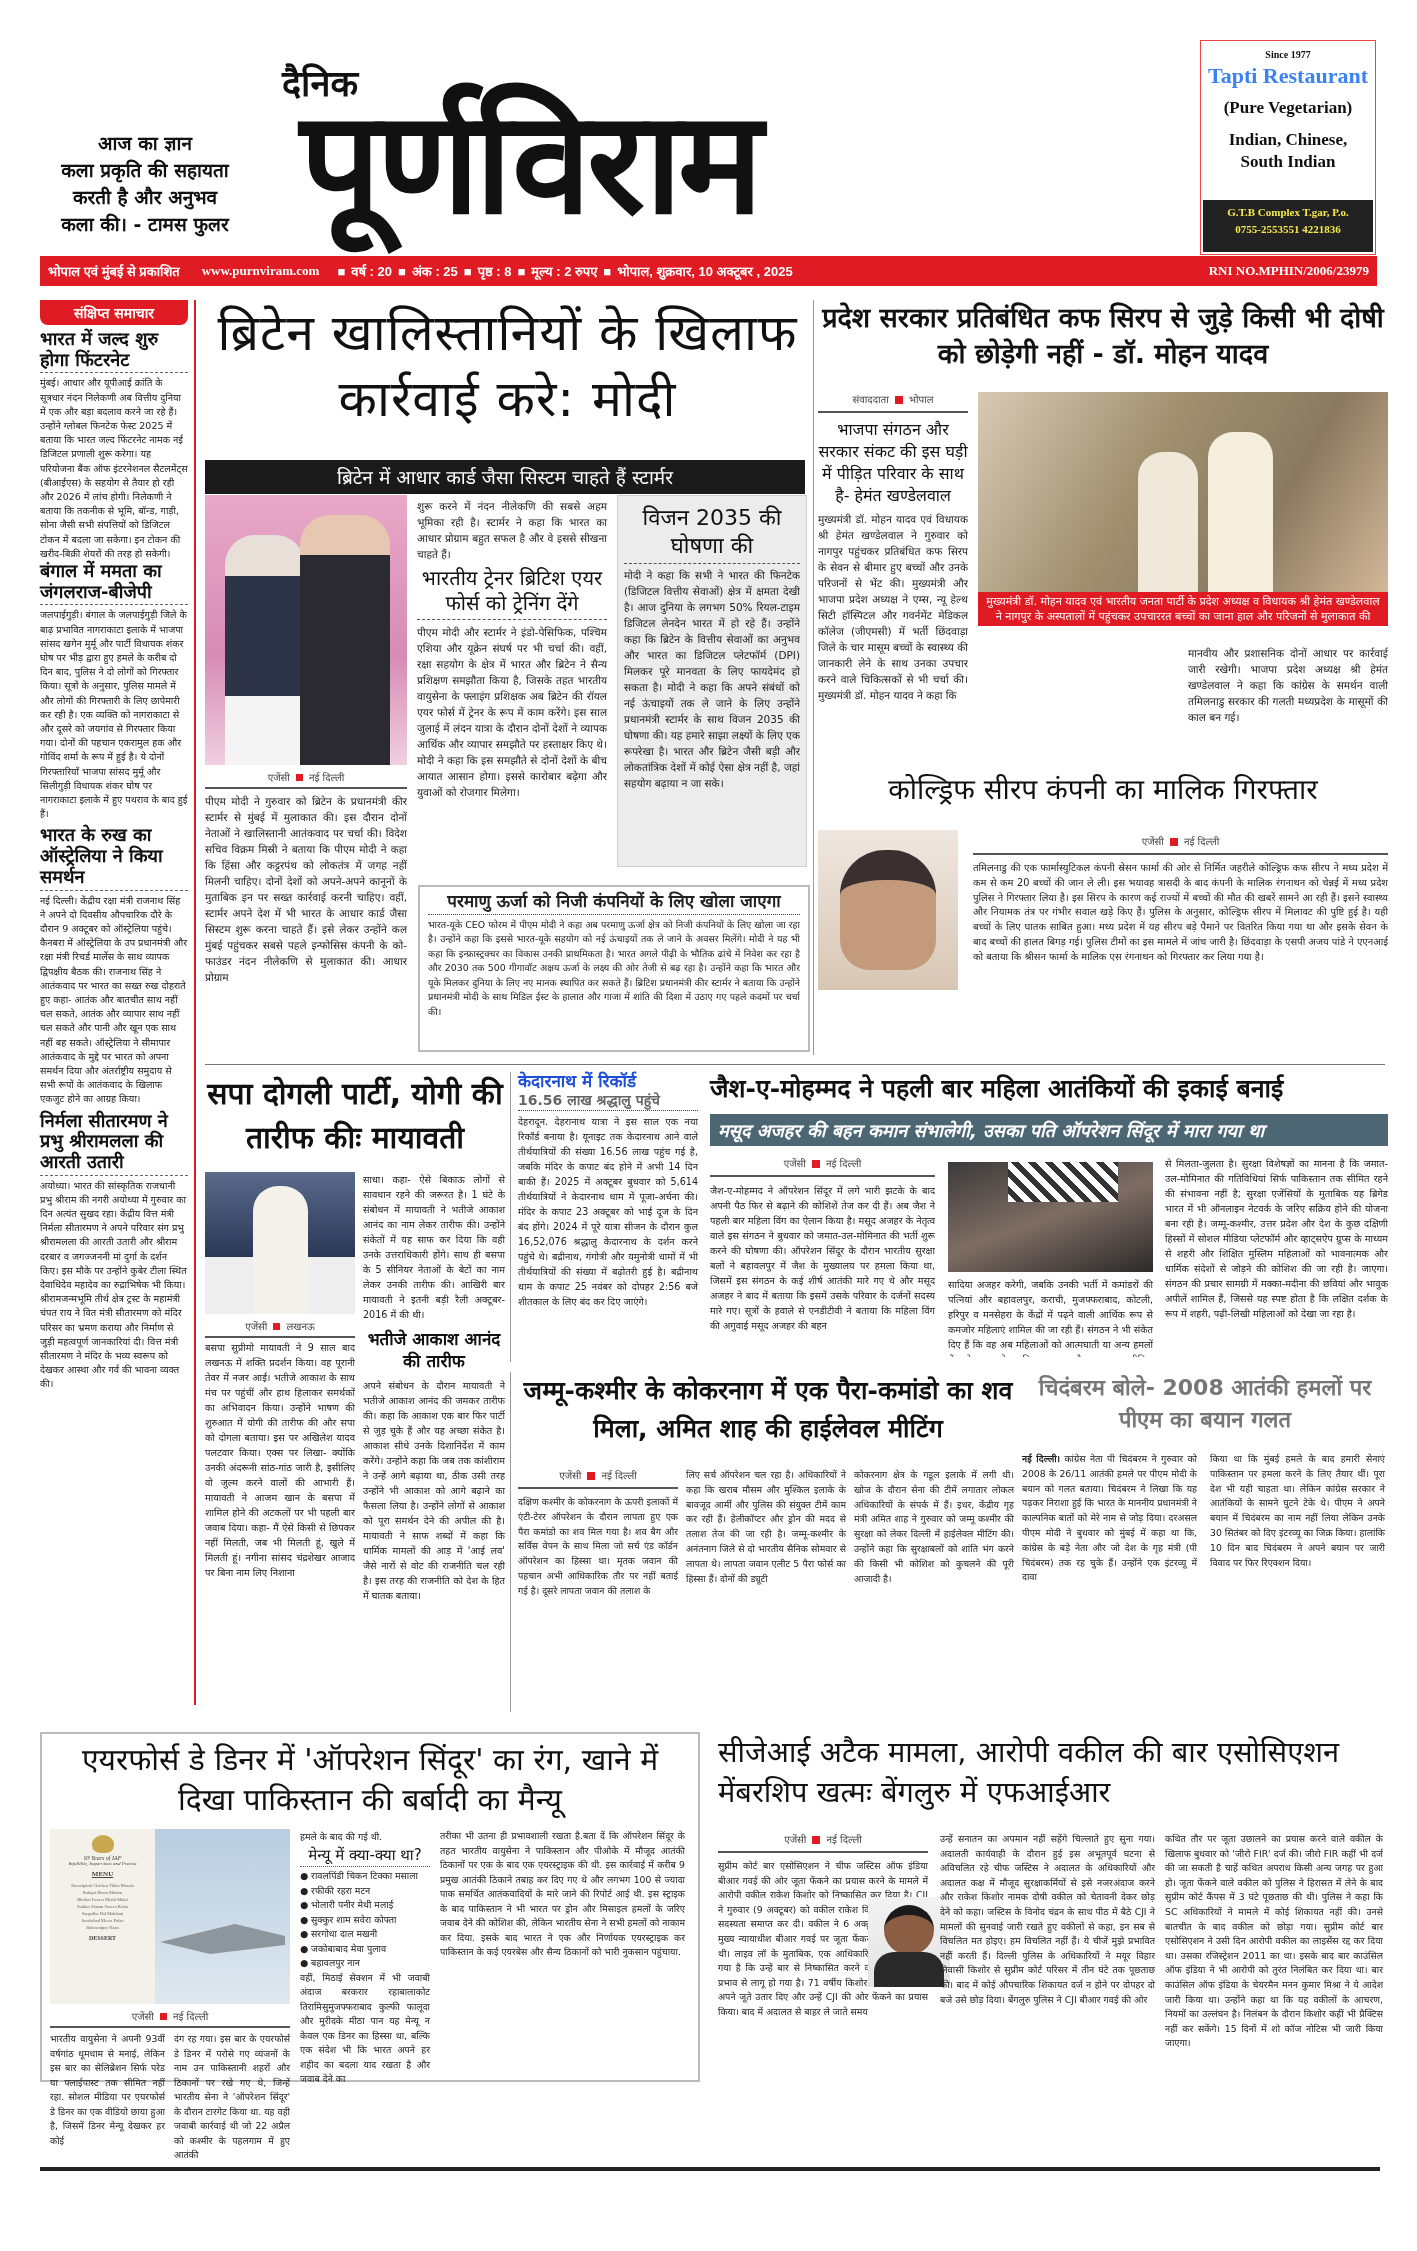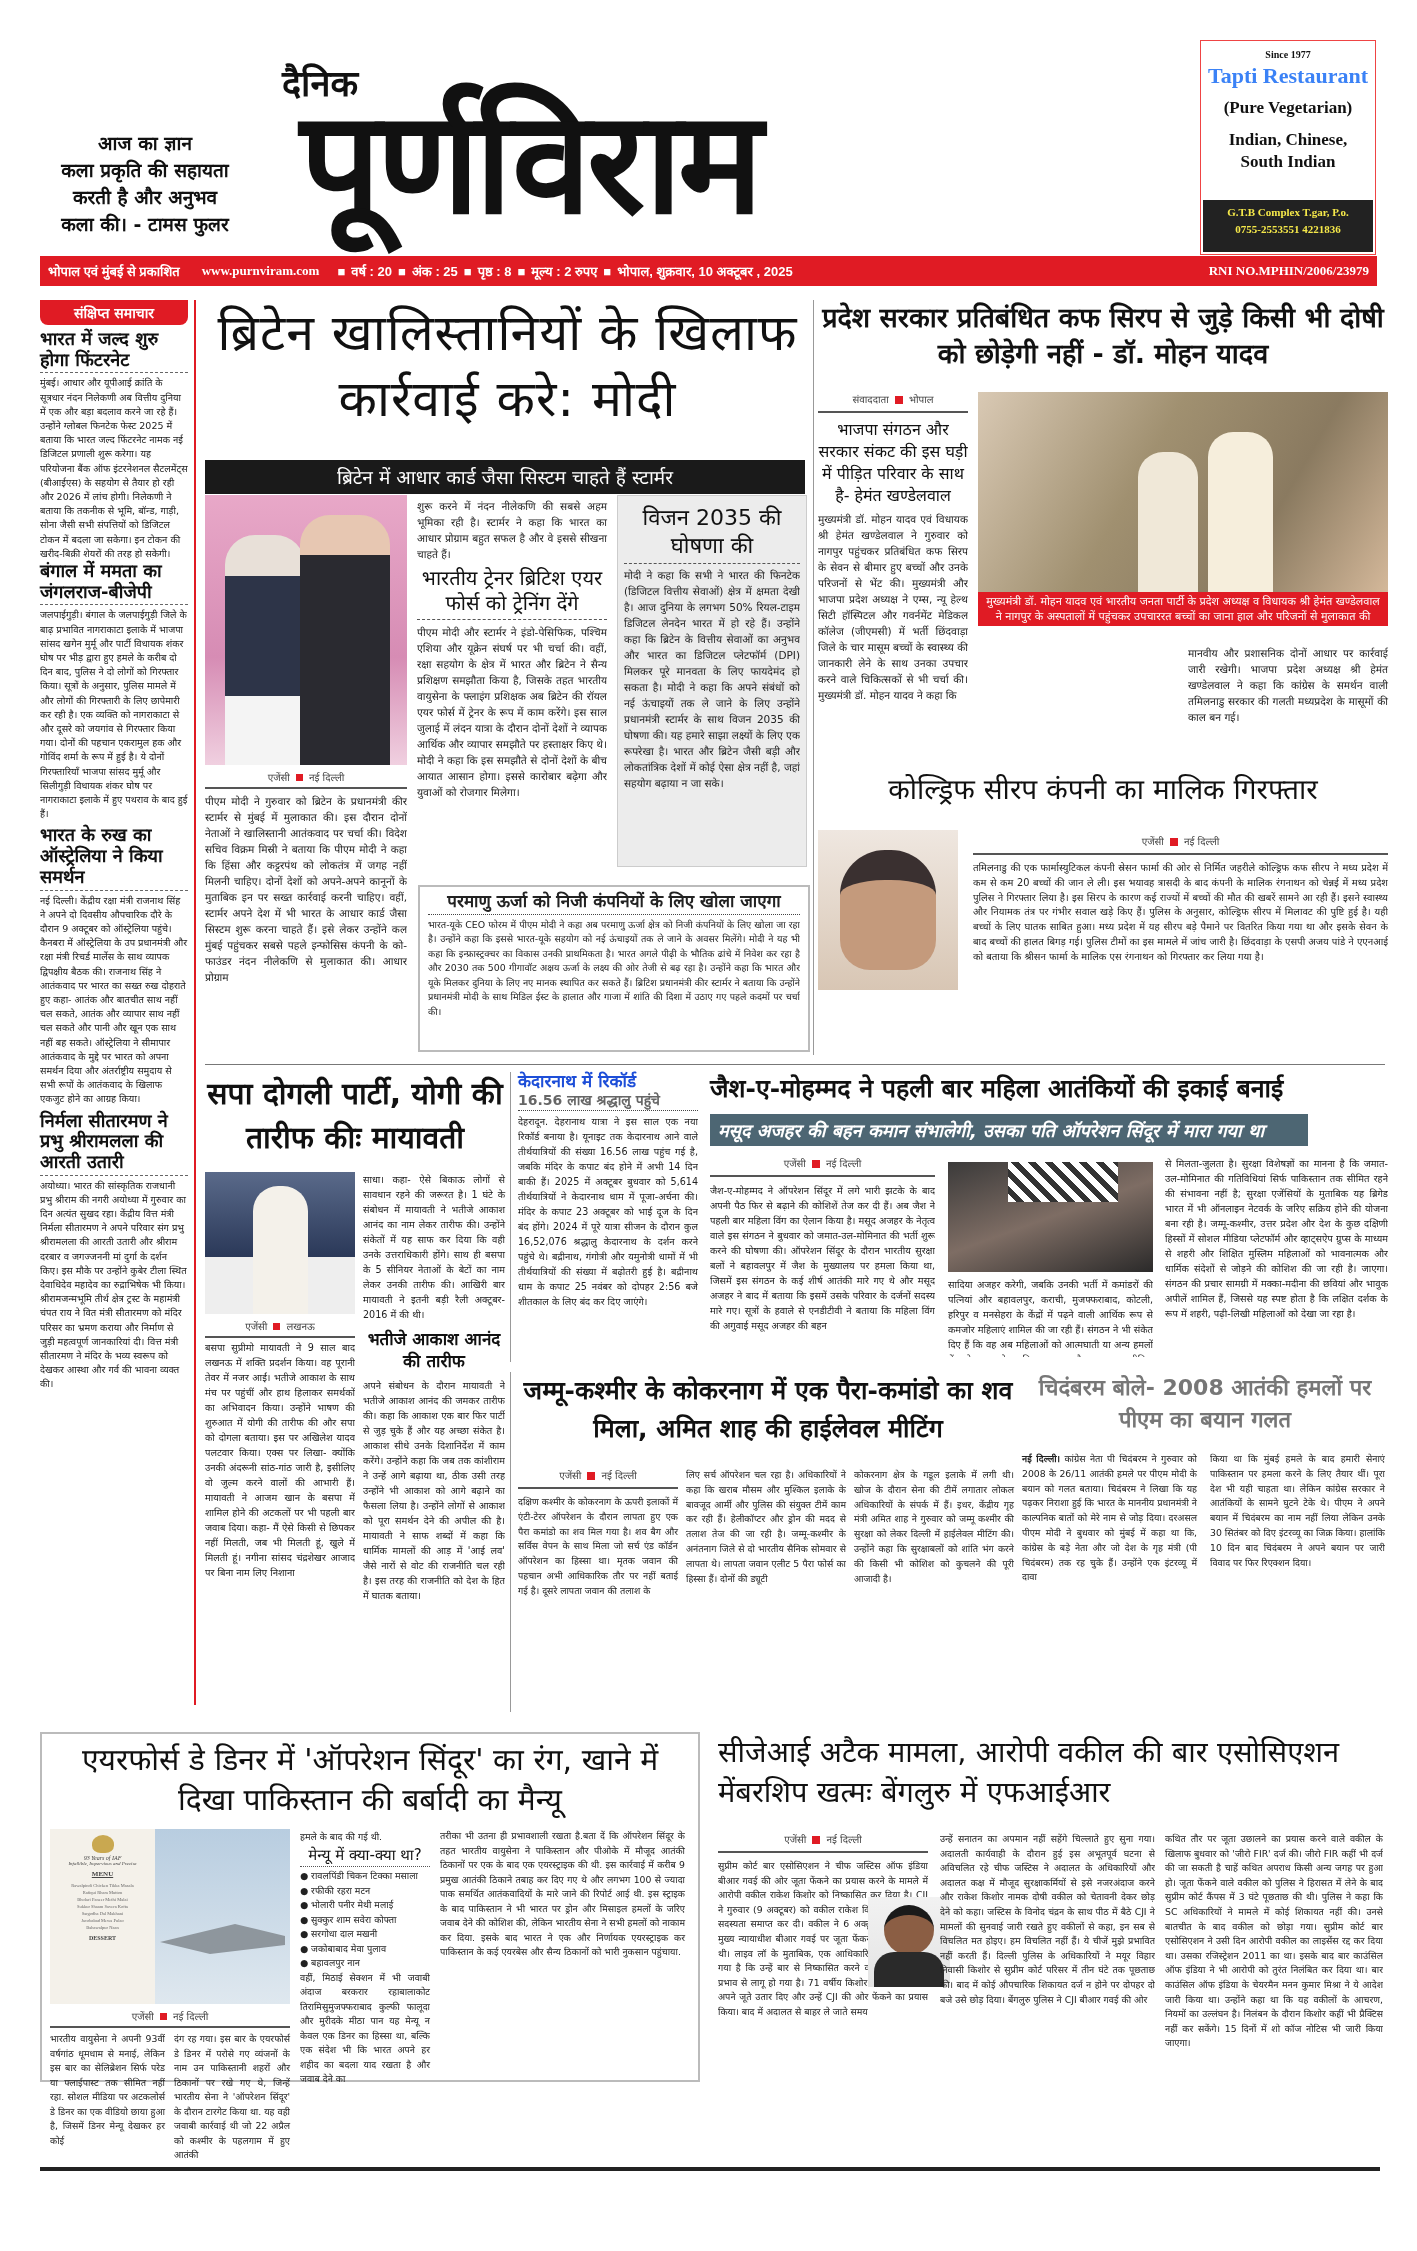--- a/index.html
+++ b/index.html
@@ -154,21 +154,21 @@
 <div class="vrule" style="left:510px;top:1072px;height:290px"></div>
 
 <div class="abs" style="left:518px;top:1072px;width:180px;height:285px">
   <div class="hl" style="font-size:17px;color:#1d4ed8">केदारनाथ में रिकॉर्ड</div>
   <div class="hl" style="font-size:14px;color:#666;border-bottom:1px dotted #444;padding-bottom:2px">16.56 लाख श्रद्धालु पहुंचे</div>
   <div class="bt" style="font-size:9.6px;line-height:15px;margin-top:3px;height:235px;overflow:hidden">देहरादून. देहरानाथ यात्रा ने इस साल एक नया रिकॉर्ड बनाया है। यूनाइट तक केदारनाथ आने वाले तीर्थयात्रियों की संख्या 16.56 लाख पहुंच गई है, जबकि मंदिर के कपाट बंद होने में अभी 14 दिन बाकी हैं। 2025 में अक्टूबर बुधवार को 5,614 तीर्थयात्रियों ने केदारनाथ धाम में पूजा-अर्चना की। मंदिर के कपाट 23 अक्टूबर को भाई दूज के दिन बंद होंगे। 2024 में पूरे यात्रा सीजन के दौरान कुल 16,52,076 श्रद्धालु केदारनाथ के दर्शन करने पहुंचे थे। बद्रीनाथ, गंगोत्री और यमुनोत्री धामों में भी तीर्थयात्रियों की संख्या में बढ़ोतरी हुई है। बद्रीनाथ धाम के कपाट 25 नवंबर को दोपहर 2:56 बजे शीतकाल के लिए बंद कर दिए जाएंगे।</div>
 </div>
 
 <div class="abs" style="left:710px;top:1072px;width:678px;height:285px">
   <div class="hl" style="font-size:25px;line-height:34px">जैश-ए-मोहम्मद ने पहली बार महिला आतंकियों की इकाई बनाई</div>
-  <div style="position:absolute;top:42px;left:0;width:598px;background:#4d6673;color:#fff;font-size:18px;font-style:italic;font-weight:bold;padding:4px 8px">मसूद अजहर की बहन कमान संभालेगी, उसका पति ऑपरेशन सिंदूर में मारा गया था</div>
+  <div style="position:absolute;top:42px;left:0;width:678px;background:#4d6673;color:#fff;font-size:18px;font-style:italic;font-weight:bold;padding:4px 8px">मसूद अजहर की बहन कमान संभालेगी, उसका पति ऑपरेशन सिंदूर में मारा गया था</div>
   <div style="position:absolute;top:84px;left:0;width:225px">
     <div class="by"><span>एजेंसी</span><span class="sq"></span><span>नई दिल्ली</span></div>
     <div class="bt" style="font-size:9.6px;line-height:15px;height:190px;overflow:hidden">जैश-ए-मोहम्मद ने ऑपरेशन सिंदूर में लगे भारी झटके के बाद अपनी पैठ फिर से बढ़ाने की कोशिशें तेज कर दी हैं। अब जैश ने पहली बार महिला विंग का ऐलान किया है। मसूद अजहर के नेतृत्व वाले इस संगठन ने बुधवार को जमात-उल-मोमिनात की भर्ती शुरू करने की घोषणा की। ऑपरेशन सिंदूर के दौरान भारतीय सुरक्षा बलों ने बहावलपुर में जैश के मुख्यालय पर हमला किया था, जिसमें इस संगठन के कई शीर्ष आतंकी मारे गए थे और मसूद अजहर ने बाद में बताया कि इसमें उसके परिवार के दर्जनों सदस्य मारे गए। सूत्रों के हवाले से एनडीटीवी ने बताया कि महिला विंग की अगुवाई मसूद अजहर की बहन</div>
   </div>
   <div class="photo" style="top:90px;left:238px;width:205px;height:110px;background:linear-gradient(160deg,#3b3a3a,#7e6d64 50%,#2b2a2a)">
     <div style="position:absolute;left:60px;top:0;width:110px;height:40px;background:repeating-linear-gradient(45deg,#fff 0 6px,#333 6px 12px)"></div>
   </div>
   <div class="bt" style="position:absolute;top:205px;left:238px;width:205px;font-size:9.6px;line-height:15px;height:80px;overflow:hidden">सादिया अजहर करेगी, जबकि उनकी भर्ती में कमांडरों की पत्नियां और बहावलपुर, कराची, मुजफ्फराबाद, कोटली, हरिपुर व मनसेहरा के केंद्रों में पढ़ने वाली आर्थिक रूप से कमजोर महिलाएं शामिल की जा रही हैं। संगठन ने भी संकेत दिए हैं कि वह अब महिलाओं को आत्मघाती या अन्य हमलों में इस्तेमाल करने पर विचार कर रहा है। यह एक रणनीतिक बदलाव जो ट्रस्ट्स, बोको हराम, हमास और एलटीटीईई जैसे समूहों के तरीकों</div>
   <div class="bt" style="position:absolute;top:84px;left:455px;width:223px;font-size:9.6px;line-height:15px;height:200px;overflow:hidden">से मिलता-जुलता है। सुरक्षा विशेषज्ञों का मानना है कि जमात-उल-मोमिनात की गतिविधियां सिर्फ पाकिस्तान तक सीमित रहने की संभावना नहीं है; सुरक्षा एजेंसियों के मुताबिक यह ब्रिगेड भारत में भी ऑनलाइन नेटवर्क के जरिए सक्रिय होने की योजना बना रही है। जम्मू-कश्मीर, उत्तर प्रदेश और देश के कुछ दक्षिणी हिस्सों में सोशल मीडिया प्लेटफॉर्म और व्हाट्सऐप ग्रुप्स के माध्यम से शहरी और शिक्षित मुस्लिम महिलाओं को भावनात्मक और धार्मिक संदेशों से जोड़ने की कोशिश की जा रही है। जाएगा। संगठन की प्रचार सामग्री में मक्का-मदीना की छवियां और भावुक अपीलें शामिल हैं, जिससे यह स्पष्ट होता है कि लक्षित दर्शक के रूप में शहरी, पढ़ी-लिखी महिलाओं को देखा जा रहा है।</div>
 </div>
@@ -199,21 +199,21 @@
     <div style="font-size:7px;font-weight:bold;text-decoration:underline;margin-top:4px">MENU</div>
     <div style="font-size:4.5px;line-height:7px;margin-top:4px;color:#666">Rawalpindi Chicken Tikka Masala<br>Rafiqui Rhara Mutton<br>Bholari Paneer Methi Malai<br>Sukkur Shaam Savera Kofta<br>Sargodha Dal Makhani<br>Jacobabad Mewa Pulao<br>Bahawalpur Naan</div>
     <div style="font-size:6px;font-weight:bold;margin-top:4px">DESSERT</div>
   </div>
   <div class="photo" style="top:95px;left:113px;width:135px;height:175px;background:linear-gradient(180deg,#b8cde0,#dfe8ef)">
     <div style="position:absolute;left:5px;top:95px;width:125px;height:30px;background:#8e969d;clip-path:polygon(0 60%,60% 0,100% 40%,100% 70%,40% 100%)"></div>
   </div>
   <div style="position:absolute;top:275px;left:8px;width:240px;font-size:10px;color:#444;text-align:center;border-bottom:2px solid #555;padding-bottom:3px">
     <span>एजेंसी</span><span style="display:inline-block;width:7px;height:7px;background:#e01b24;margin:0 6px"></span><span>नई दिल्ली</span>
   </div>
-  <div class="bt" style="position:absolute;top:298px;left:8px;width:115px;font-size:9.3px;line-height:14.5px">भारतीय वायुसेना ने अपनी 93वीं वर्षगांठ धूमधाम से मनाई, लेकिन इस बार का सेलिब्रेशन सिर्फ परेड या फ्लाईपास्ट तक सीमित नहीं रहा. सोशल मीडिया पर अटकलोर्स डे डिनर का एक वीडियो छाया हुआ है, जिसमें डिनर मेन्यू देखकर हर कोई</div>
+  <div class="bt" style="position:absolute;top:298px;left:8px;width:115px;font-size:9.3px;line-height:14.5px">भारतीय वायुसेना ने अपनी 93वीं वर्षगांठ धूमधाम से मनाई, लेकिन इस बार का सेलिब्रेशन सिर्फ परेड या फ्लाईपास्ट तक सीमित नहीं रहा. सोशल मीडिया पर एयरफोर्स डे डिनर का एक वीडियो छाया हुआ है, जिसमें डिनर मेन्यू देखकर हर कोई</div>
   <div class="bt" style="position:absolute;top:298px;left:132px;width:116px;font-size:9.3px;line-height:14.5px">दंग रह गया। इस बार के एयरफोर्स डे डिनर में परोसे गए व्यंजनों के नाम उन पाकिस्तानी शहरों और ठिकानों पर रखे गए थे, जिन्हें भारतीय सेना ने 'ऑपरेशन सिंदूर' के दौरान टारगेट किया था. यह वही जवाबी कार्रवाई थी जो 22 अप्रैल को कश्मीर के पहलगाम में हुए आतंकी</div>
   <div style="position:absolute;top:95px;left:258px;width:130px">
     <div class="bt" style="font-size:9.3px">हमले के बाद की गई थी.</div>
     <div class="hl" style="font-size:15px;font-weight:normal;text-align:center;border-bottom:1px dotted #555;padding-bottom:2px;margin:2px 0">मेन्यू में क्या-क्या था?</div>
     <ul style="list-style:none;font-size:9.3px;line-height:14.5px;color:#222">
       <li>● <span>रावलपिंडी चिकन टिक्का मसाला</span></li>
       <li>● <span>रफीकी रहरा मटन</span></li>
       <li>● <span>भोलारी पनीर मेथी मलाई</span></li>
       <li>● <span>सुक्कुर शाम सवेरा कोफ्ता</span></li>
       <li>● <span>सरगोधा दाल मखनी</span></li>

